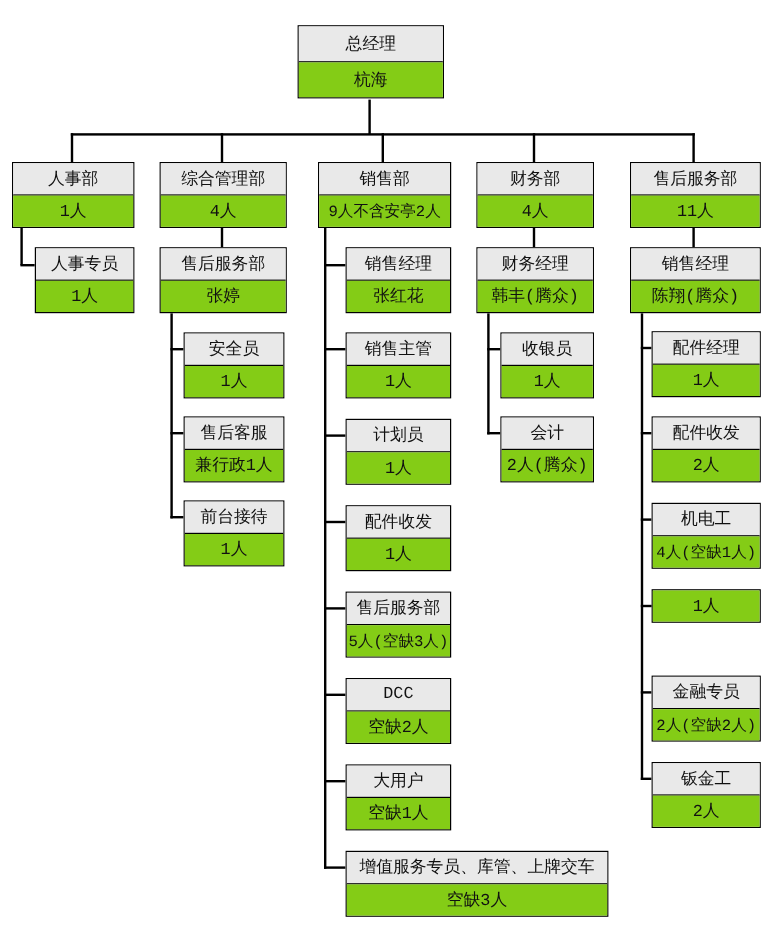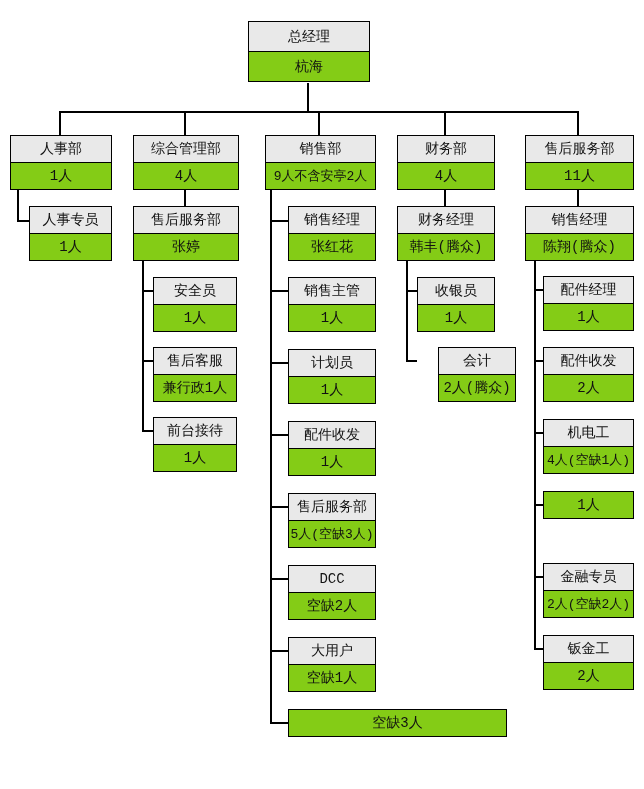--- a/index.html
+++ b/index.html
@@ -151,28 +151,29 @@
   </div>
   <div class="node" style="left:288px;top:565px;width:86px">
     <div class="cell-title">DCC</div>
     <div class="cell-value">空缺2人</div>
   </div>
   <div class="node" style="left:288px;top:637px;width:86px">
     <div class="cell-title">大用户</div>
     <div class="cell-value">空缺1人</div>
   </div>
   <div class="node" style="left:288px;top:709px;width:217px">
+    <div class="cell-title">增值服务专员、库管、上牌交车</div>
     <div class="cell-value">空缺3人</div>
   </div>
 
   <div class="node" style="left:417px;top:277px;width:76px">
     <div class="cell-title">收银员</div>
     <div class="cell-value">1人</div>
   </div>
-  <div class="node" style="left:438px;top:347px;width:76px">
+  <div class="node" style="left:417px;top:347px;width:76px">
     <div class="cell-title">会计</div>
     <div class="cell-value">2人(腾众)</div>
   </div>
 
   <div class="node" style="left:543px;top:276px;width:89px">
     <div class="cell-title">配件经理</div>
     <div class="cell-value">1人</div>
   </div>
   <div class="node" style="left:543px;top:347px;width:89px">
     <div class="cell-title">配件收发</div>

